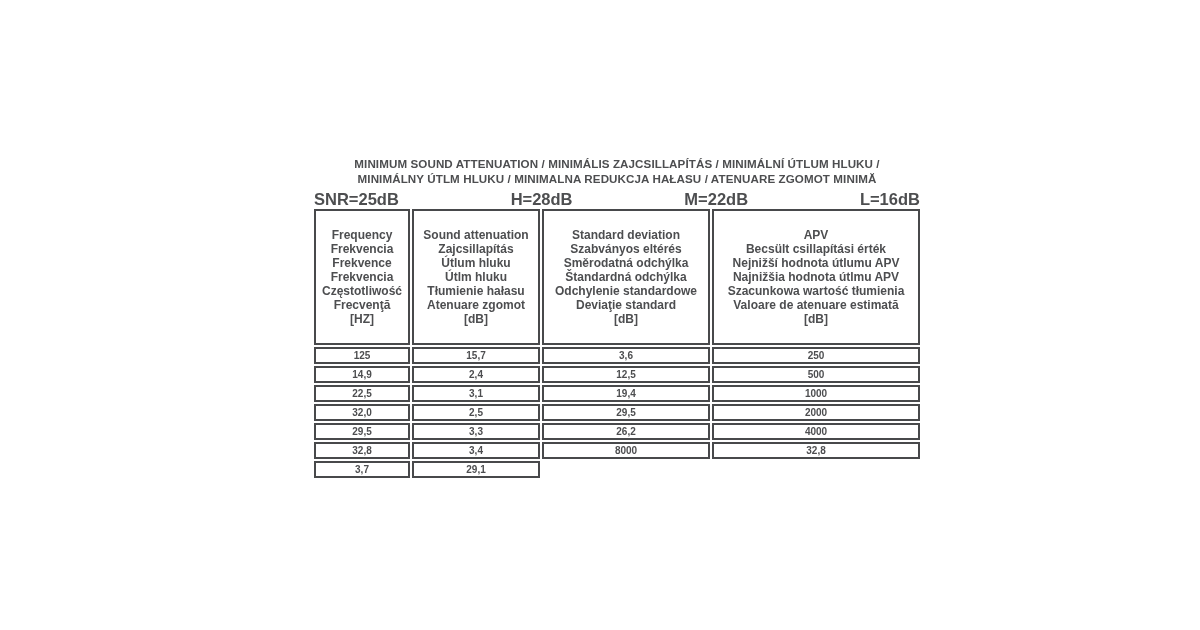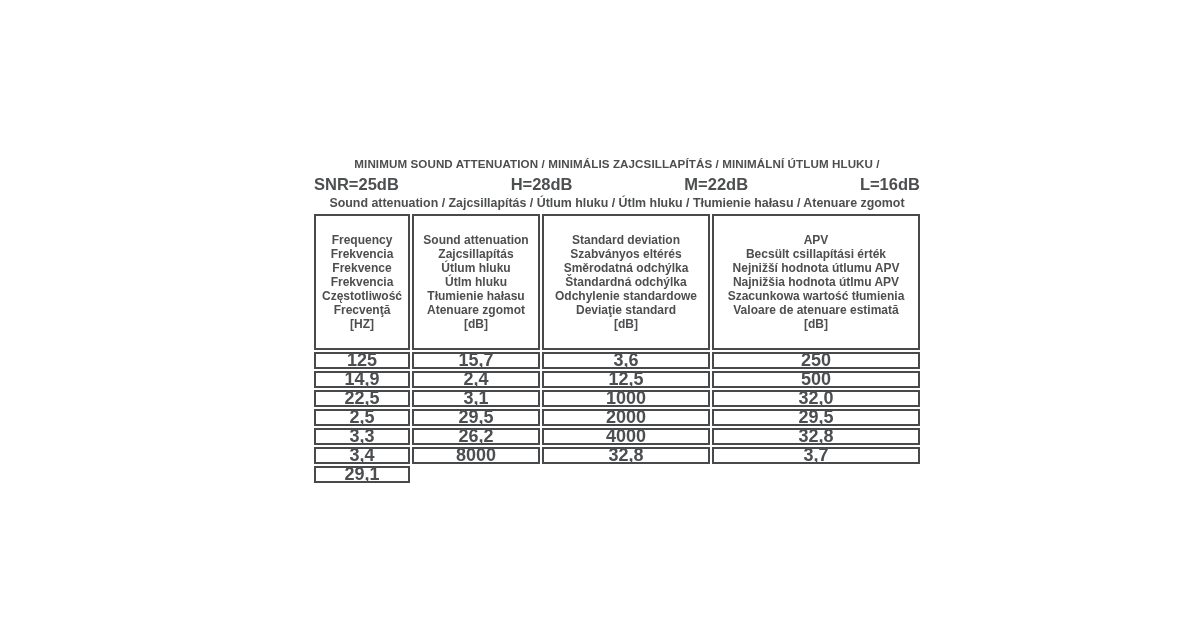--- a/index.html
+++ b/index.html
@@ -62,39 +62,39 @@
 
   .th{
     white-space:pre-line;
     font-size:12px;
     line-height:14px;
     padding:17px 1px;
   }
 
   .td{
     height:17px;
-    font-size:18px;
+    font-size:10px;
     line-height:13px;
   }
 </style>
 </head>
 <body>
 
 <div class="sheet">
 
   <div class="title-line">MINIMUM SOUND ATTENUATION / MINIMÁLIS ZAJCSILLAPÍTÁS / MINIMÁLNÍ ÚTLUM HLUKU /</div>
+  <div class="title-line">MINIMÁLNY ÚTLM HLUKU / MINIMALNA REDUKCJA HAŁASU / ATENUARE ZGOMOT MINIMĂ</div>
 
   <div class="snr-row">
     <span>SNR=25dB</span>
     <span>H=28dB</span>
     <span>M=22dB</span>
     <span>L=16dB</span>
   </div>
 
-  <div class="subtitle">Sound attenuation / Zajcsillapítás / Útlum hluku / Útlm hluku / Tłumienie hałasu / Atenuare zgomot</div>
 
   <div class="att-table">
     <div class="th">Frequency
 Frekvencia
 Frekvence
 Frekvencia
 Częstotliwość
 Frecvenţă
 [HZ]</div>
     <div class="th">Sound attenuation
@@ -124,20 +124,21 @@
     <div class="td">3,6</div>
 
     <div class="td">250</div>
     <div class="td">14,9</div>
     <div class="td">2,4</div>
     <div class="td">12,5</div>
 
     <div class="td">500</div>
     <div class="td">22,5</div>
     <div class="td">3,1</div>
+    <div class="td">19,4</div>
 
     <div class="td">1000</div>
     <div class="td">32,0</div>
     <div class="td">2,5</div>
     <div class="td">29,5</div>
 
     <div class="td">2000</div>
     <div class="td">29,5</div>
     <div class="td">3,3</div>
     <div class="td">26,2</div>

